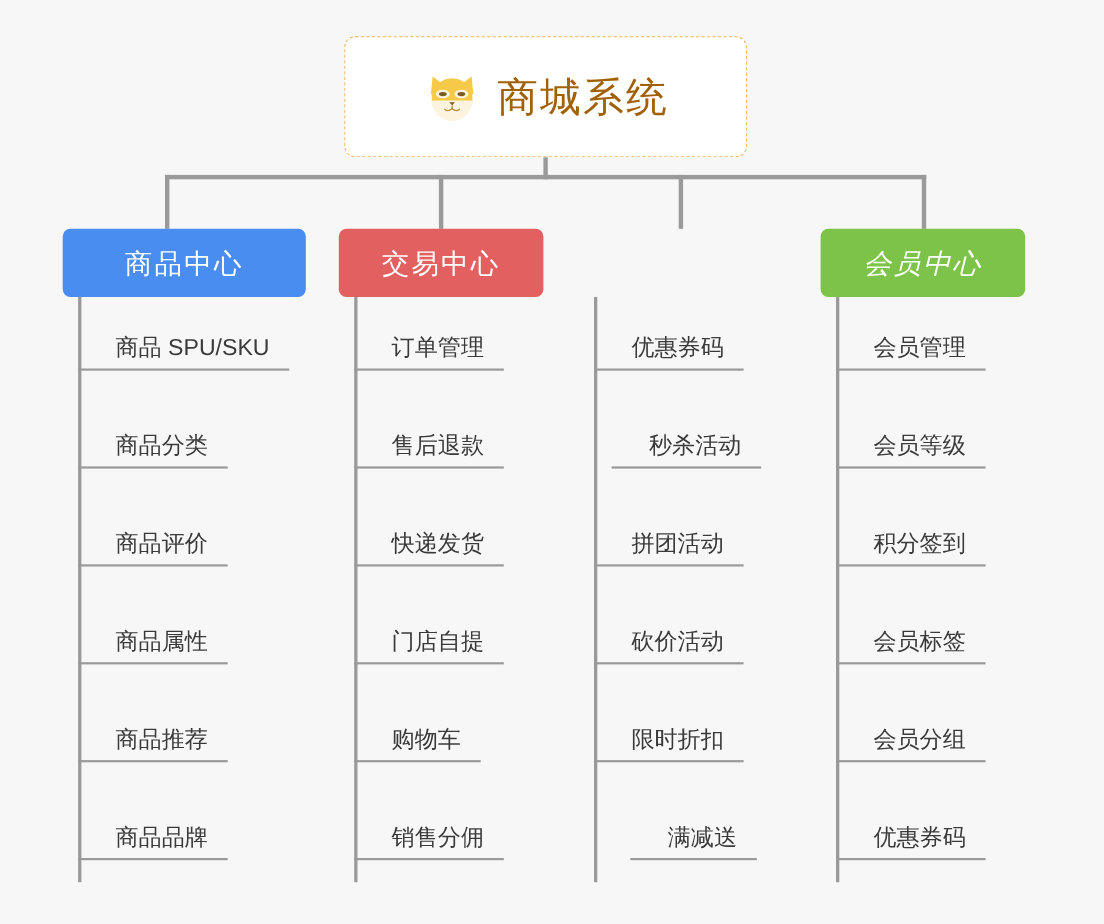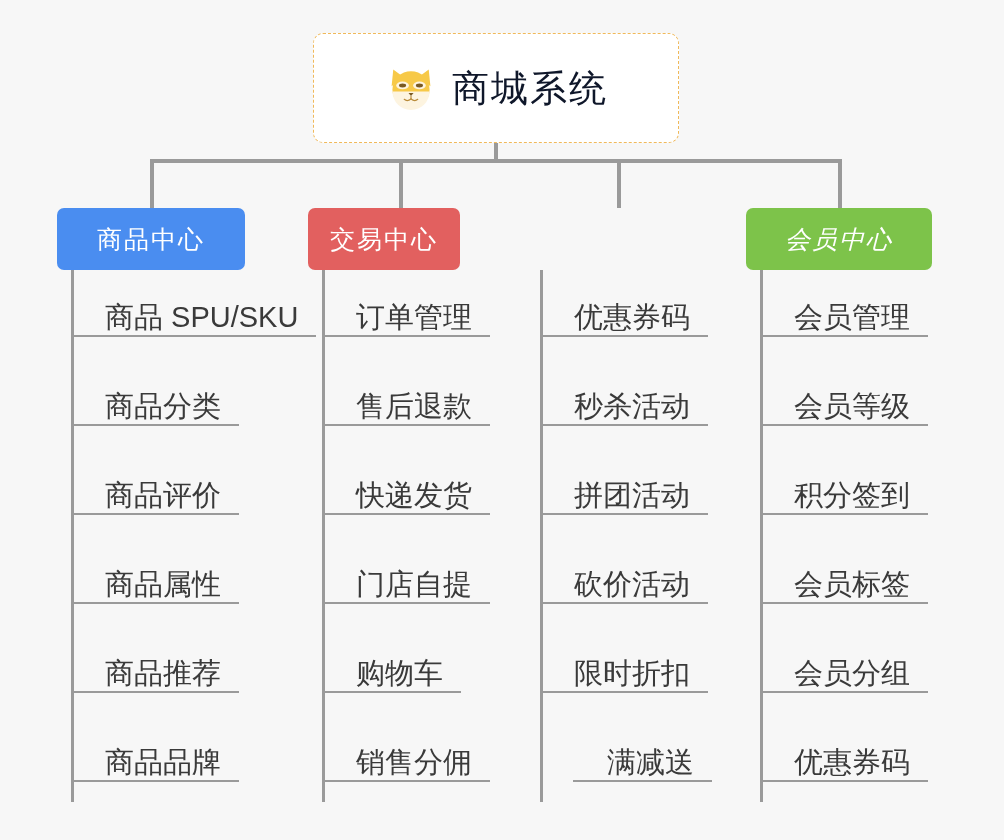--- a/index.html
+++ b/index.html
@@ -16,21 +16,21 @@
     position:absolute;left:313px;top:33px;width:366px;height:110px;
     background:#ffffff;
     border:1px dashed #f0b95a;
     border-radius:10px;
     box-sizing:border-box;
     display:flex;align-items:center;justify-content:center;
     gap:14px;
   }
   #root-icon{width:54px;height:54px;flex:0 0 auto;display:block;}
   #root-title{
-    font-size:37px;color:#0f172a;letter-spacing:2px;
+    font-size:37px;color:#a16207;letter-spacing:2px;
     line-height:1;white-space:nowrap;
   }
 
   
   .conn{position:absolute;background:#9a9a9a;}
   #stem-root{left:494px;top:143px;width:4px;height:20px;}
   #bar-main{left:150px;top:159px;width:692px;height:4px;}
   .drop{width:4px;height:49px;top:159px;}
 
   
@@ -47,21 +47,21 @@
     position:absolute;left:0;top:0;width:3px;background:#9a9a9a;
   }
   .leaf{
     position:absolute;left:0;
     height:48px;
     display:flex;align-items:flex-end;
     border-bottom:2px solid #9a9a9a;
     box-sizing:border-box;
   }
   .leaf-label{
-    font-size:29px;color:#3a3a3a;white-space:nowrap;
+    font-size:21px;color:#3a3a3a;white-space:nowrap;
     line-height:30px;padding-left:34px;padding-right:18px;
     padding-bottom:3px;
   }
 </style>
 </head>
 <body>
 
 <div id="canvas">
 
   <div id="root-node">
@@ -89,24 +89,24 @@
     <span id="root-title">商城系统</span>
   </div>
 
   <div class="conn" id="stem-root"></div>
   <div class="conn" id="bar-main"></div>
   <div class="conn drop" style="left:150px;"></div>
   <div class="conn drop" style="left:399px;"></div>
   <div class="conn drop" style="left:617px;"></div>
   <div class="conn drop" style="left:838px;"></div>
 
-  <div class="cat-box" style="left:57px;width:188px;background:#4a8df0;text-align:right;">
+  <div class="cat-box" style="left:57px;width:221px;background:#4a8df0;text-align:right;">
     <span>商品中心</span>
   </div>
-  <div class="cat-box" style="left:308px;width:152px;background:#e2605f;">
+  <div class="cat-box" style="left:308px;width:186px;background:#e2605f;">
     <span>交易中心</span>
   </div>
   <div class="cat-box" style="left:746px;width:186px;background:#7dc34a;font-style:italic;">
     <span>会员中心</span>
   </div>
 
   <div class="column" style="left:71px;">
     <div class="spine" style="height:532px;"></div>
     <div class="leaf" style="top:19px;">
       <span class="leaf-label">商品 SPU/SKU</span>
@@ -148,21 +148,21 @@
     <div class="leaf" style="top:464px;">
       <span class="leaf-label">销售分佣</span>
     </div>
   </div>
 
   <div class="column" style="left:540px;">
     <div class="spine" style="height:532px;"></div>
     <div class="leaf" style="top:19px;">
       <span class="leaf-label">优惠券码</span>
     </div>
-    <div class="leaf" style="top:108px;">
+    <div class="leaf" style="top:108px;margin-left:16px;">
       <span class="leaf-label">秒杀活动</span>
     </div>
     <div class="leaf" style="top:197px;">
       <span class="leaf-label">拼团活动</span>
     </div>
     <div class="leaf" style="top:286px;">
       <span class="leaf-label">砍价活动</span>
     </div>
     <div class="leaf" style="top:375px;">
       <span class="leaf-label">限时折扣</span>

